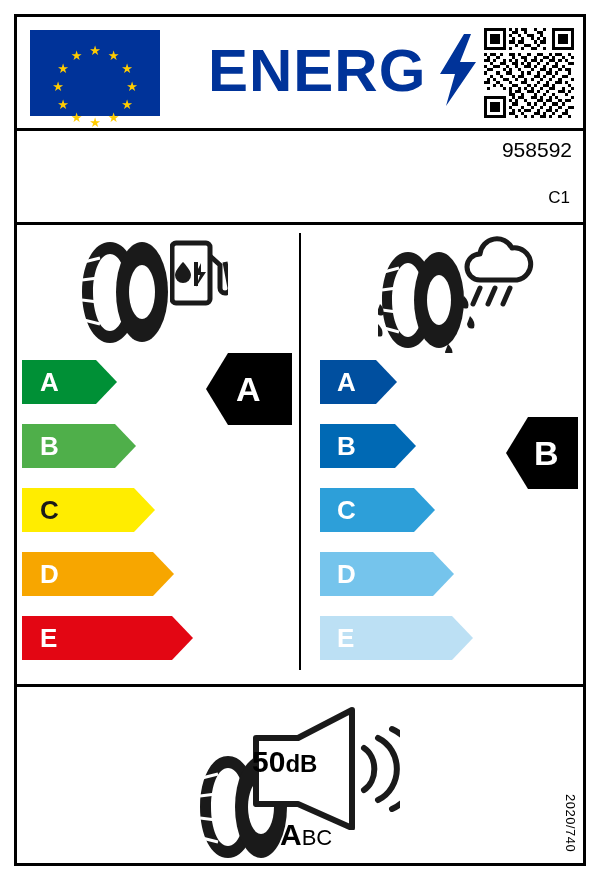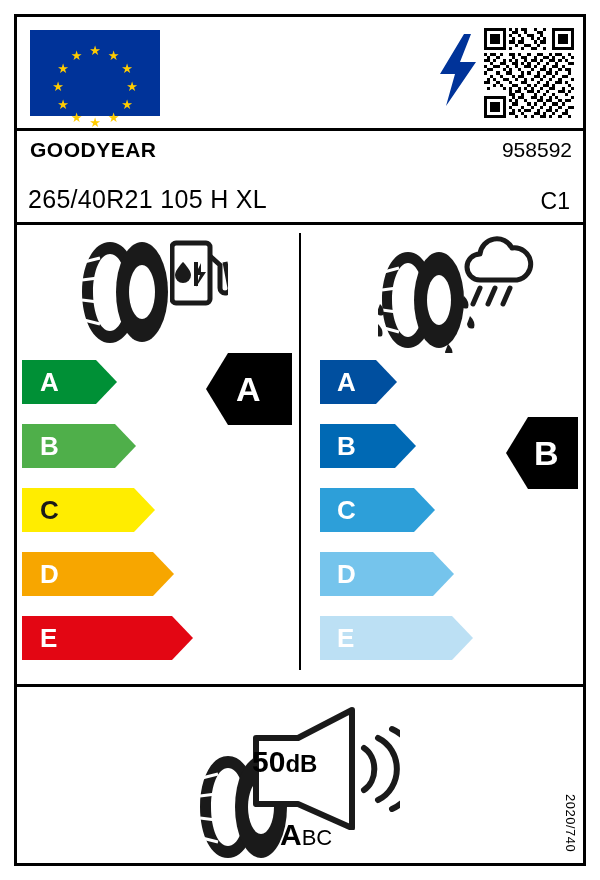--- a/index.html
+++ b/index.html
@@ -101,21 +101,21 @@
     left: 28px;
     top: 185px;
     font-size: 25px;
     color: #000;
     letter-spacing: 0.3px;
   }
   .class {
     position: absolute;
     right: 30px;
     top: 188px;
-    font-size: 23px;
+    font-size: 17px;
     color: #000;
   }
   .rule2 {
     position: absolute;
     left: 17px;
     top: 222px;
     width: 566px;
     height: 3px;
     background: #000;
   }
@@ -207,20 +207,21 @@
     <span class="eu-star" style="left:90.5px; top:68px;">★</span>
     <span class="eu-star" style="left:77px; top:81px;">★</span>
     <span class="eu-star" style="left:58.5px; top:85.5px;">★</span>
     <span class="eu-star" style="left:40px; top:81px;">★</span>
     <span class="eu-star" style="left:26.5px; top:68px;">★</span>
     <span class="eu-star" style="left:21.5px; top:50px;">★</span>
     <span class="eu-star" style="left:26.5px; top:31.5px;">★</span>
     <span class="eu-star" style="left:40px; top:18.5px;">★</span>
   </div>
 
+  <div class="energ-word">ENERG</div>
 
   <svg class="bolt" viewBox="0 0 40 72">
     <polygon points="26,0 2,40 17,40 8,72 38,28 22,28 33,0" fill="#003399"></polygon>
   </svg>
 
   <svg class="qr" viewBox="0 0 29 29" shape-rendering="crispEdges">
     <rect width="29" height="29" fill="#ffffff"></rect>
     <g fill="#000000">
       <rect x="0" y="0" width="7" height="1"></rect>
         <rect x="0" y="6" width="7" height="1"></rect>
@@ -433,24 +434,22 @@
         <rect x="15" y="28" width="1" height="1"></rect>
       <rect x="18" y="28" width="2" height="1"></rect>
         <rect x="21" y="28" width="1" height="1"></rect>
         <rect x="24" y="28" width="1" height="1"></rect>
         <rect x="27" y="28" width="1" height="1"></rect>
     </g>
   </svg>
 
   <div class="hdr-rule"></div>
 
-  <div class="brand">GOODYEAR</div>
   <div class="code">958592</div>
 
-  <div class="size">265/40R21 105 H  XL</div>
   <div class="class">C1</div>
 
   <div class="rule2"></div>
   <div class="divider-v"></div>
 
   <svg class="pic" style="left:80px; top:240px; width:100px; height:105px;" viewBox="0 0 100 105">
     <g fill="#1a1a1a">
       <path d="M30,2 C13,2 2,25 2,52 C2,79 13,103 30,103 C47,103 58,79 58,52 C58,25 47,2 30,2 Z M30,14 C40,14 47,31 47,52 C47,73 40,91 30,91 C20,91 13,73 13,52 C13,31 20,14 30,14 Z"></path>
       <ellipse cx="62" cy="52" rx="26" ry="50"></ellipse>
       <ellipse cx="62" cy="52" rx="13" ry="27" fill="#ffffff"></ellipse>

